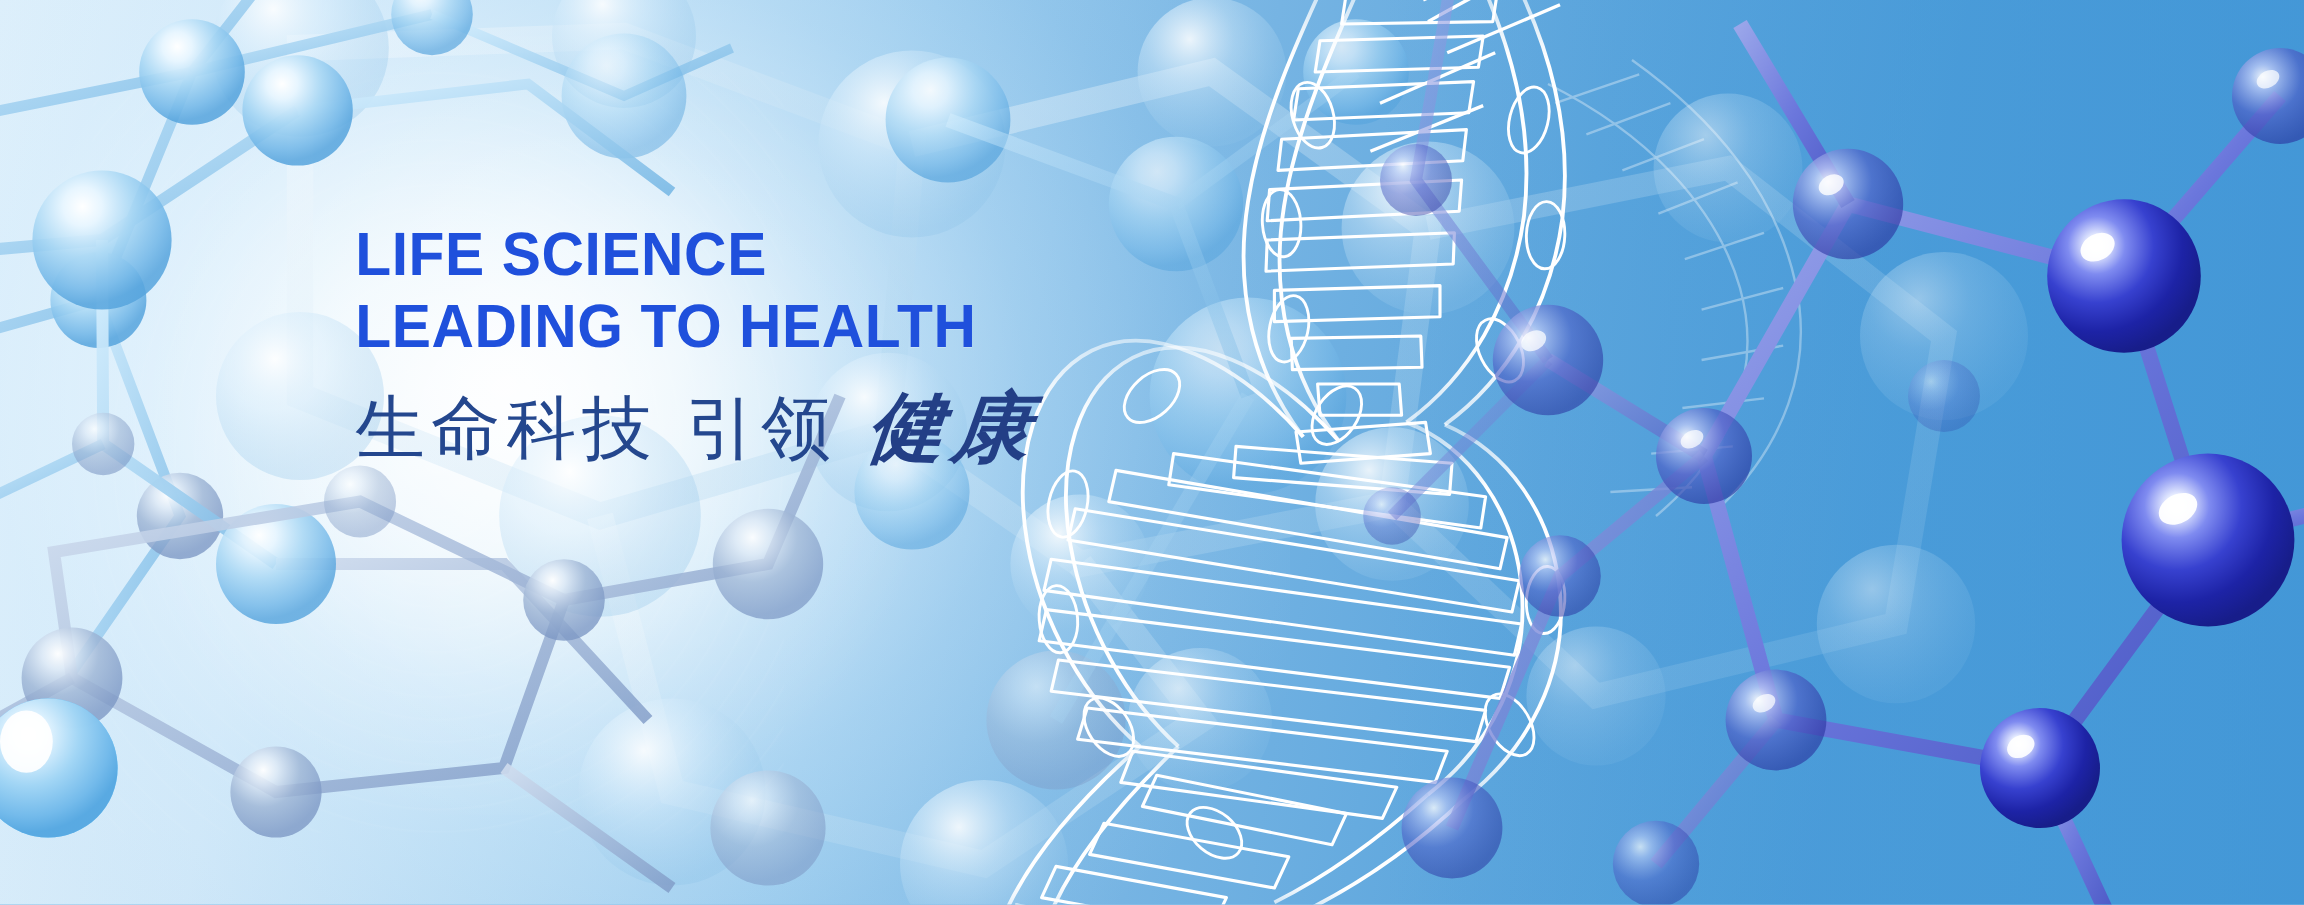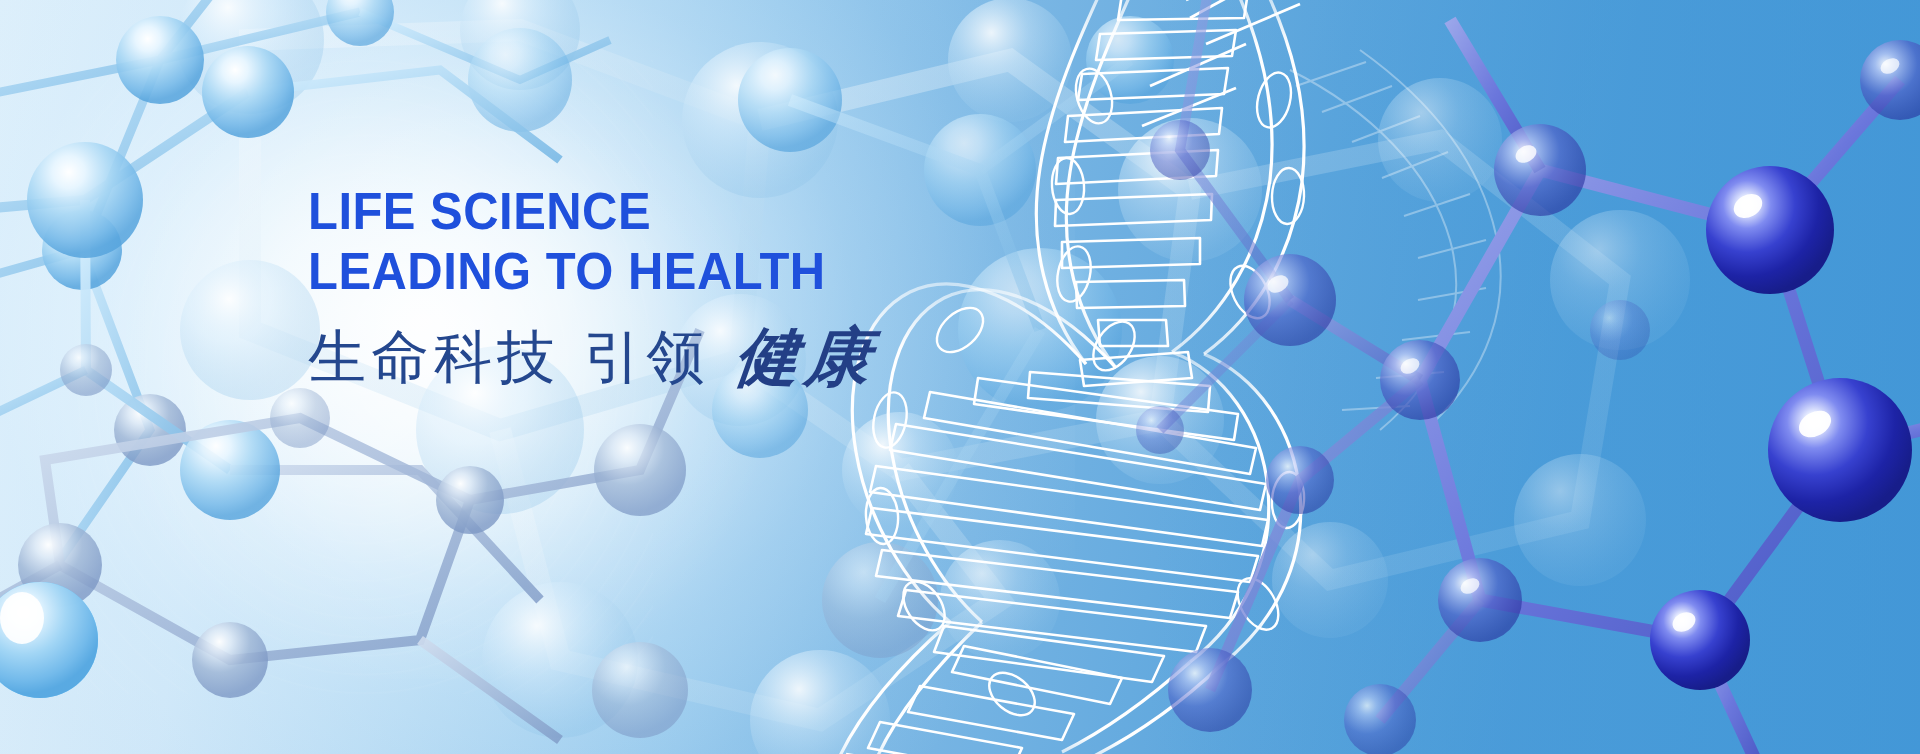--- a/index.html
+++ b/index.html
@@ -75,21 +75,21 @@
     opacity: .5;
   }
 
   
   .layer { position: absolute; inset: 0; }
   .layer svg { width: 100%; height: 100%; display: block; }
 
   
   .headline {
     position: absolute;
-    left: 308px;
+    left: 296px;
     top: 182px;
     width: 760px;
     z-index: 40;
   }
   .line-en {
     font-size: 51px;
     font-weight: 700;
     letter-spacing: 0.5px;
     line-height: 60px;
     color: #1f50dc;

